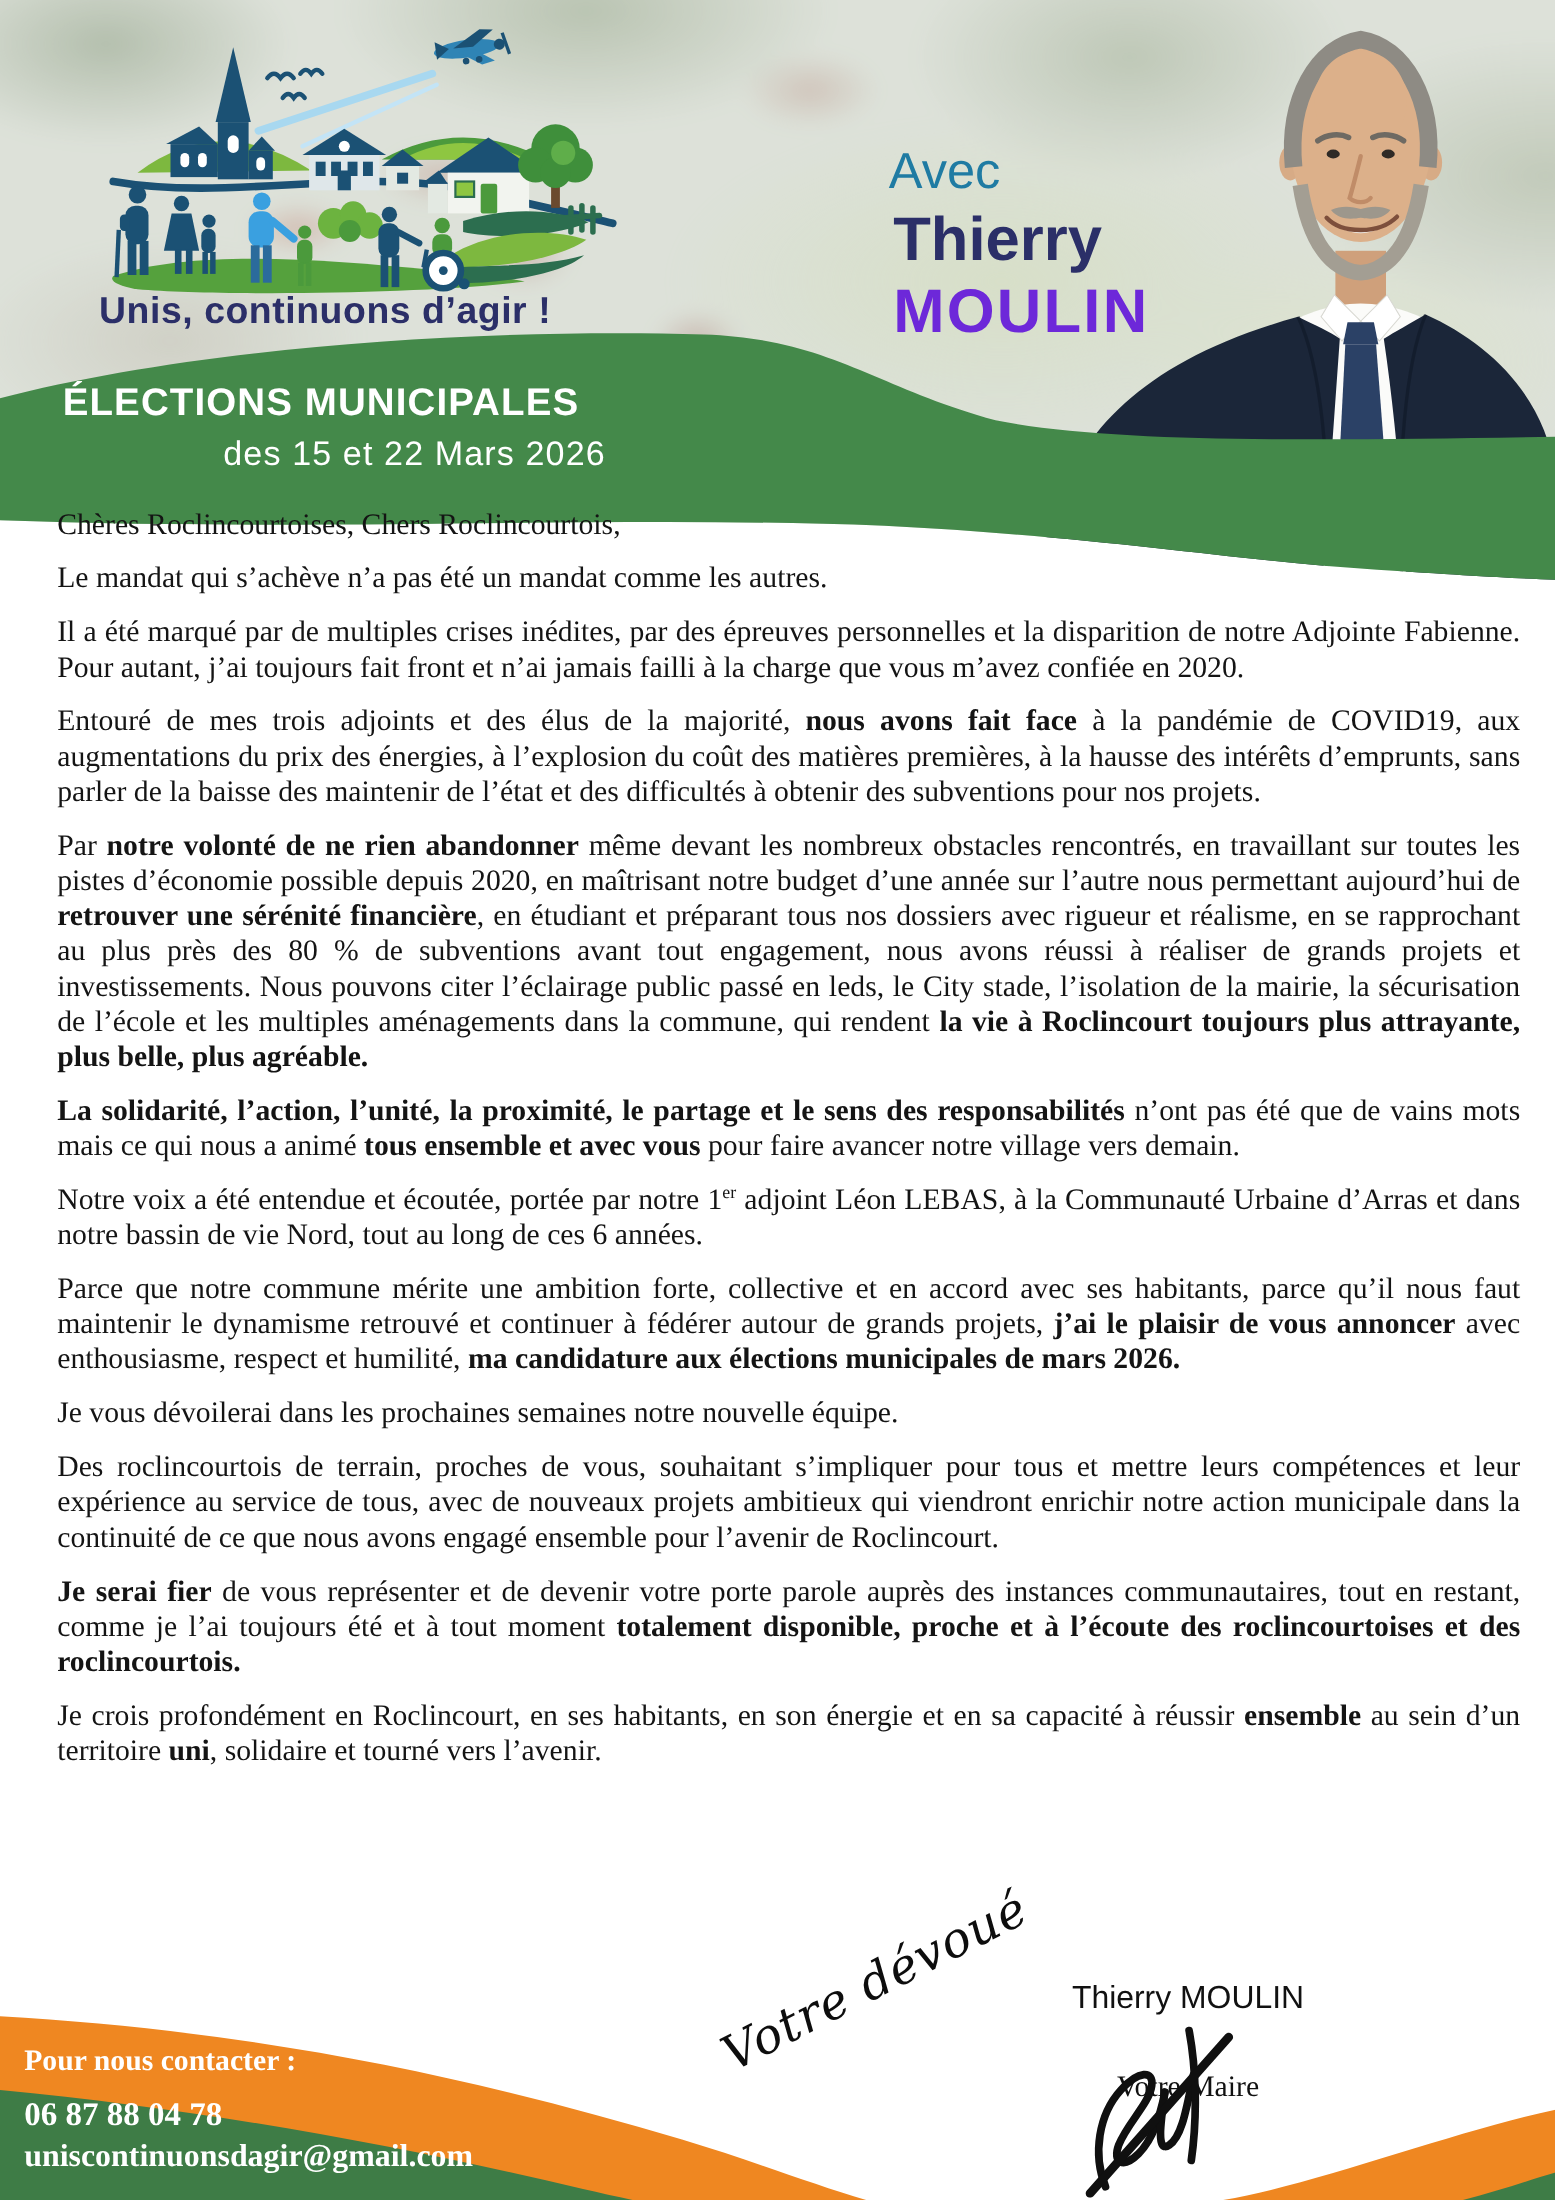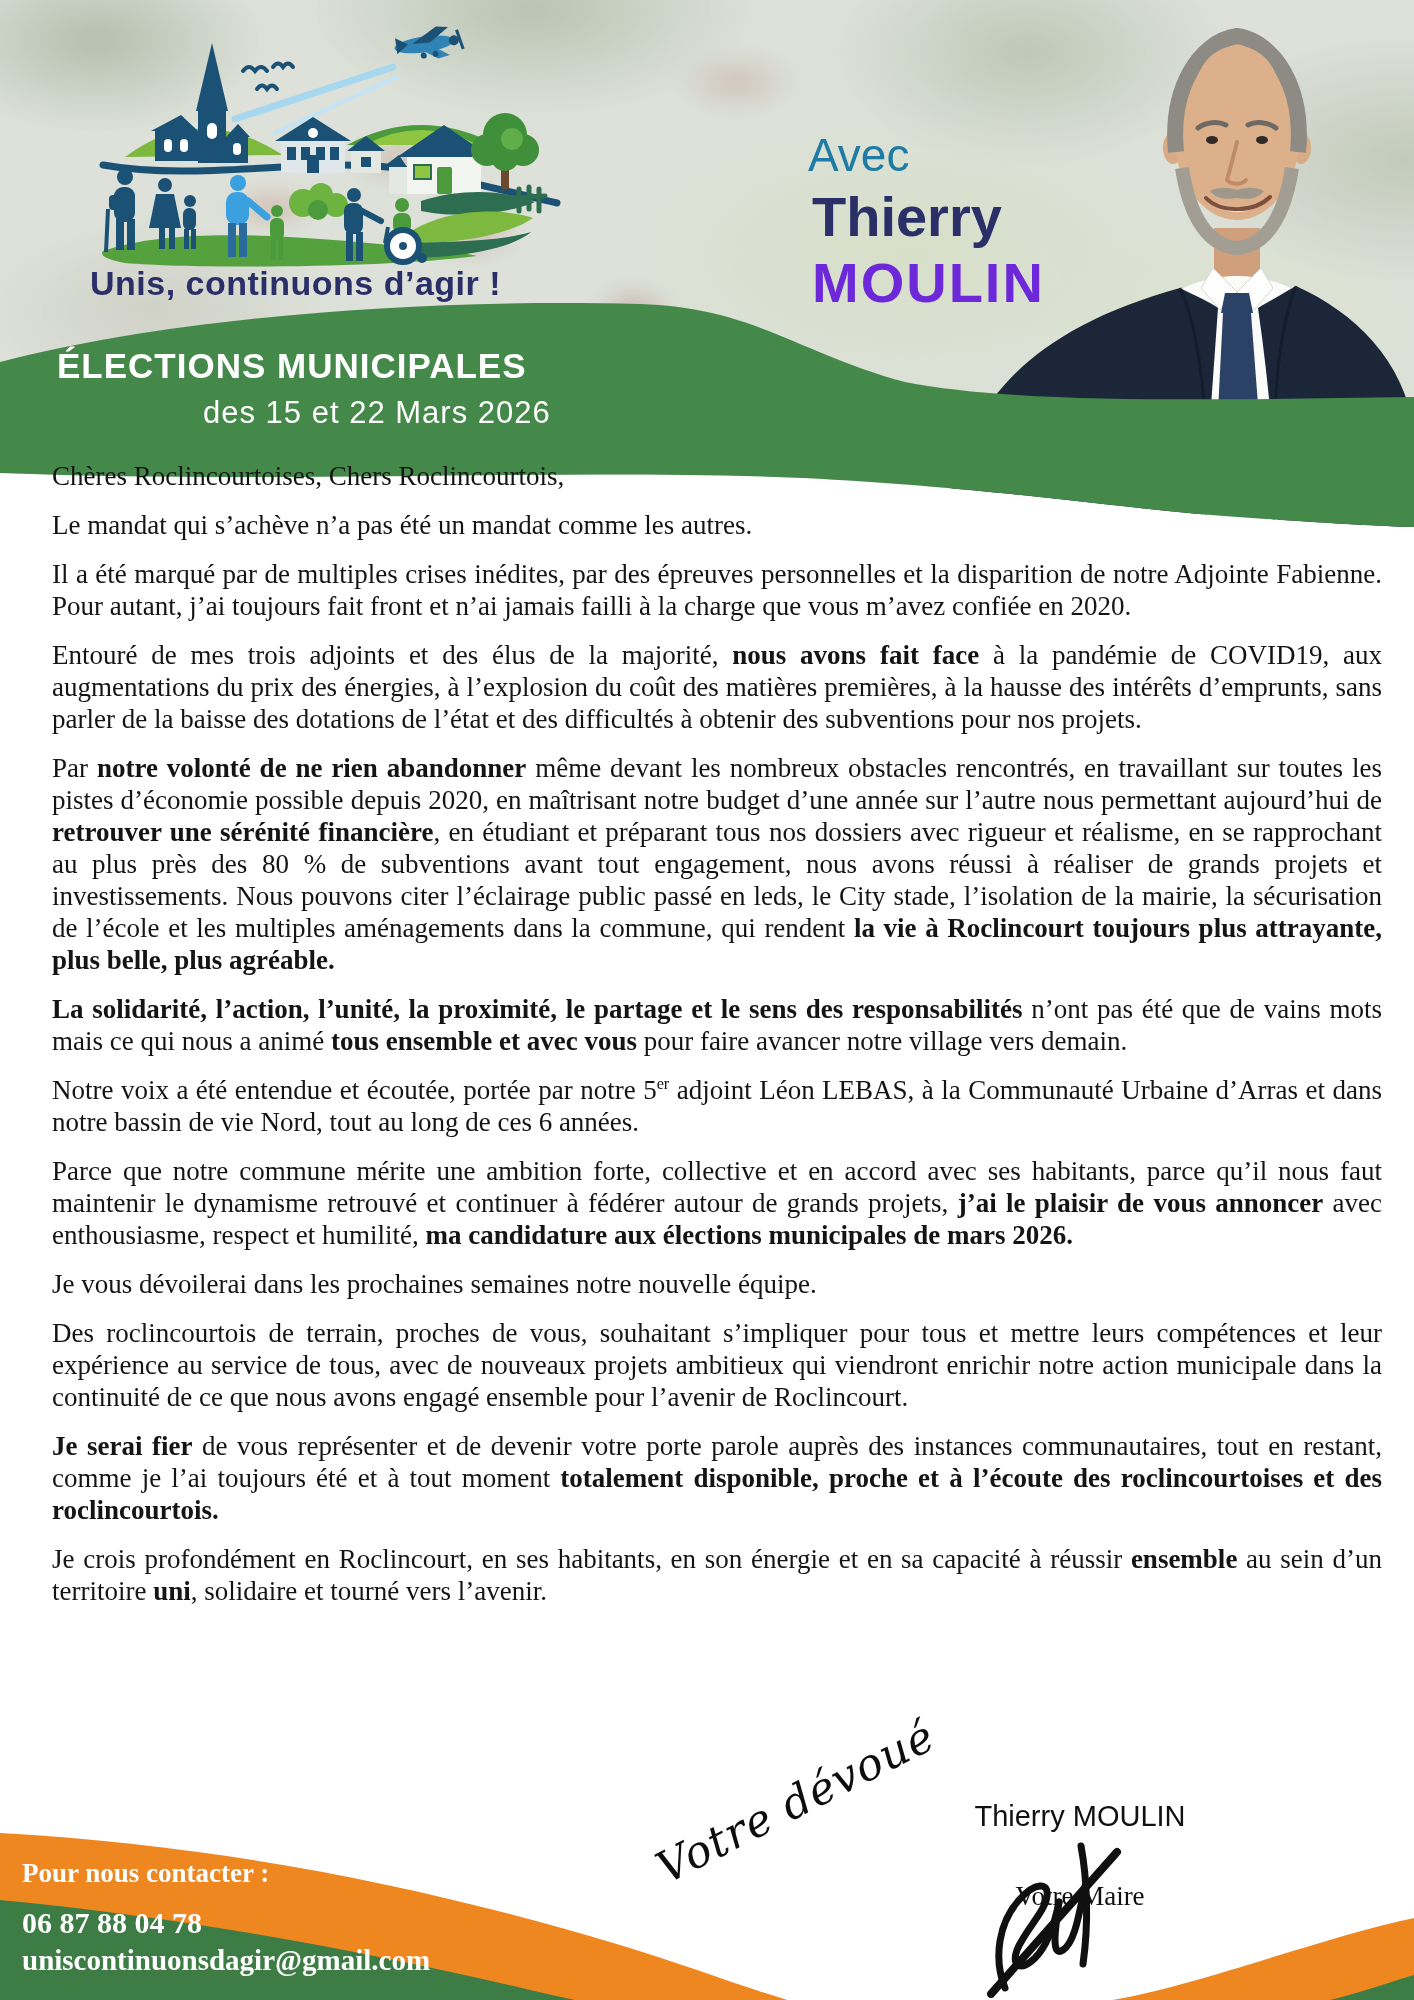--- a/index.html
+++ b/index.html
@@ -273,24 +273,24 @@
   <path d="M0,362 C170,318 420,298 640,304 C755,308 795,352 905,382 C1015,404 1215,400 1414,397
            L1414,527 C1378,526 1330,523 1252,518 C1124,510 1004,488 804,478 C554,468 304,484 0,473 Z" fill="#44894a"></path>
 </svg>
 <div class="abs banner-title">ÉLECTIONS MUNICIPALES</div>
 <div class="abs banner-dates">des 15 et 22 Mars 2026</div>
 
 <div class="abs letter">
     <p><span>Chères Roclincourtoises, Chers Roclincourtois,</span></p>
     <p><span>Le mandat qui s’achève n’a pas été un mandat comme les autres.</span></p>
     <p><span>Il a été marqué par de multiples crises inédites, par des épreuves personnelles et la disparition de notre Adjointe Fabienne. Pour autant, j’ai toujours fait front et n’ai jamais failli à la charge que vous m’avez confiée en 2020.</span></p>
-    <p><span>Entouré de mes trois adjoints et des élus de la majorité, </span><strong>nous avons fait face</strong><span> à la pandémie de COVID19, aux augmentations du prix des énergies, à l’explosion du coût des matières premières, à la hausse des intérêts d’emprunts, sans parler de la baisse des dotations de l’état et des difficultés à obtenir des subventions pour nos projets.</span></p>
+    <p><span>Entouré de mes trois adjoints et des élus de la majorité, </span><strong>nous avons fait face</strong><span> à la pandémie de COVID19, aux augmentations du prix des énergies, à l’explosion du coût des matières premières, à la hausse des intérêts d’emprunts, sans parler de la baisse des maintenir de l’état et des difficultés à obtenir des subventions pour nos projets.</span></p>
     <p><span>Par </span><strong>notre volonté de ne rien abandonner</strong><span> même devant les nombreux obstacles rencontrés, en travaillant sur toutes les pistes d’économie possible depuis 2020, en maîtrisant notre budget d’une année sur l’autre nous permettant aujourd’hui de </span><strong>retrouver une sérénité financière</strong><span>, en étudiant et préparant tous nos dossiers avec rigueur et réalisme, en se rapprochant au plus près des 80 % de subventions avant tout engagement, nous avons réussi à réaliser de grands projets et investissements. Nous pouvons citer l’éclairage public passé en leds, le City stade, l’isolation de la mairie, la sécurisation de l’école et les multiples aménagements dans la commune, qui rendent </span><strong>la vie à Roclincourt toujours plus attrayante, plus belle, plus agréable.</strong></p>
     <p><strong>La solidarité, l’action, l’unité, la proximité, le partage et le sens des responsabilités</strong><span> n’ont pas été que de vains mots mais ce qui nous a animé </span><strong>tous ensemble et avec vous</strong><span> pour faire avancer notre village vers demain.</span></p>
-    <p><span>Notre voix a été entendue et écoutée, portée par notre 5</span><sup>er</sup><span> adjoint Léon LEBAS, à la Communauté Urbaine d’Arras et dans notre bassin de vie Nord, tout au long de ces 6 années.</span></p>
+    <p><span>Notre voix a été entendue et écoutée, portée par notre 1</span><sup>er</sup><span> adjoint Léon LEBAS, à la Communauté Urbaine d’Arras et dans notre bassin de vie Nord, tout au long de ces 6 années.</span></p>
     <p><span>Parce que notre commune mérite une ambition forte, collective et en accord avec ses habitants, parce qu’il nous faut maintenir le dynamisme retrouvé et continuer à fédérer autour de grands projets, </span><strong>j’ai le plaisir de vous annoncer</strong><span> avec enthousiasme, respect et humilité, </span><strong>ma candidature aux élections municipales de mars 2026.</strong></p>
     <p><span>Je vous dévoilerai dans les prochaines semaines notre nouvelle équipe.</span></p>
     <p><span>Des roclincourtois de terrain, proches de vous, souhaitant s’impliquer pour tous et mettre leurs compétences et leur expérience au service de tous, avec de nouveaux projets ambitieux qui viendront enrichir notre action municipale dans la continuité de ce que nous avons engagé ensemble pour l’avenir de Roclincourt.</span></p>
     <p><strong>Je serai fier</strong><span> de vous représenter et de devenir votre porte parole auprès des instances communautaires, tout en restant, comme je l’ai toujours été et à tout moment </span><strong>totalement disponible, proche et à l’écoute des roclincourtoises et des roclincourtois.</strong></p>
     <p><span>Je crois profondément en Roclincourt, en ses habitants, en son énergie et en sa capacité à réussir </span><strong>ensemble</strong><span> au sein d’un territoire </span><strong>uni</strong><span>, solidaire et tourné vers l’avenir.</span></p>
   </div>
 
 <svg class="abs footer-svg" viewBox="0 0 1414 240">
   <path d="M0,73 C230,86 430,128 620,185 C720,215 790,248 870,258 C960,268 1040,252 1112,240 C1200,225 1320,178 1414,158 L1414,240 L0,240 Z" fill="#ef8721"></path>
   <path d="M0,140 C190,158 370,192 530,230 C600,246 660,258 740,268 C900,285 1150,282 1330,240 C1362,232 1390,222 1414,215 L1414,240 L0,240 Z" fill="#3e7c46"></path>

